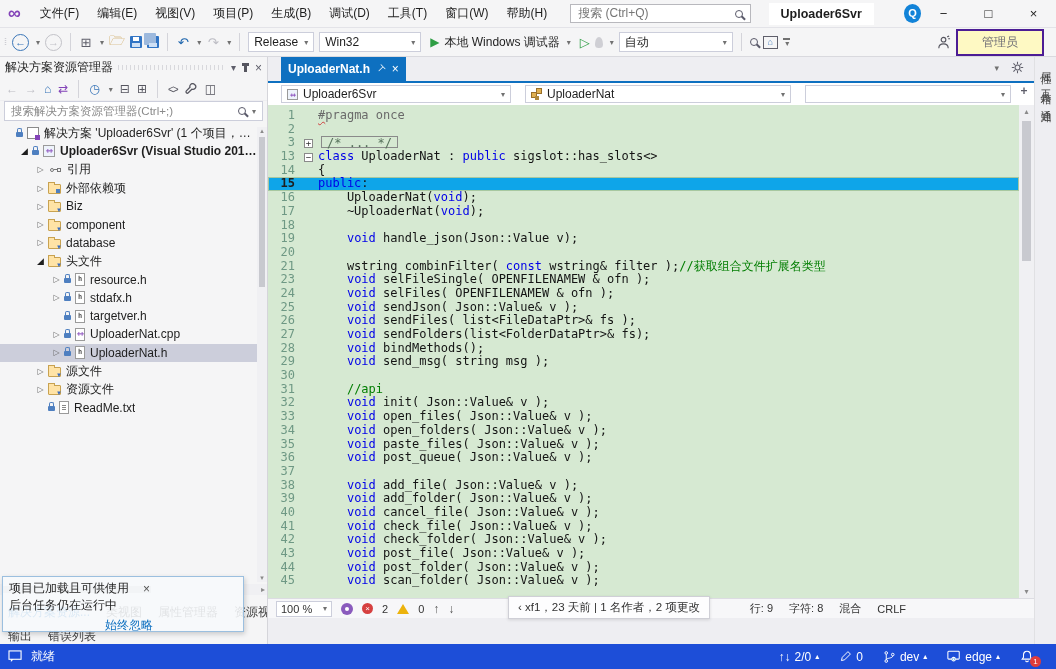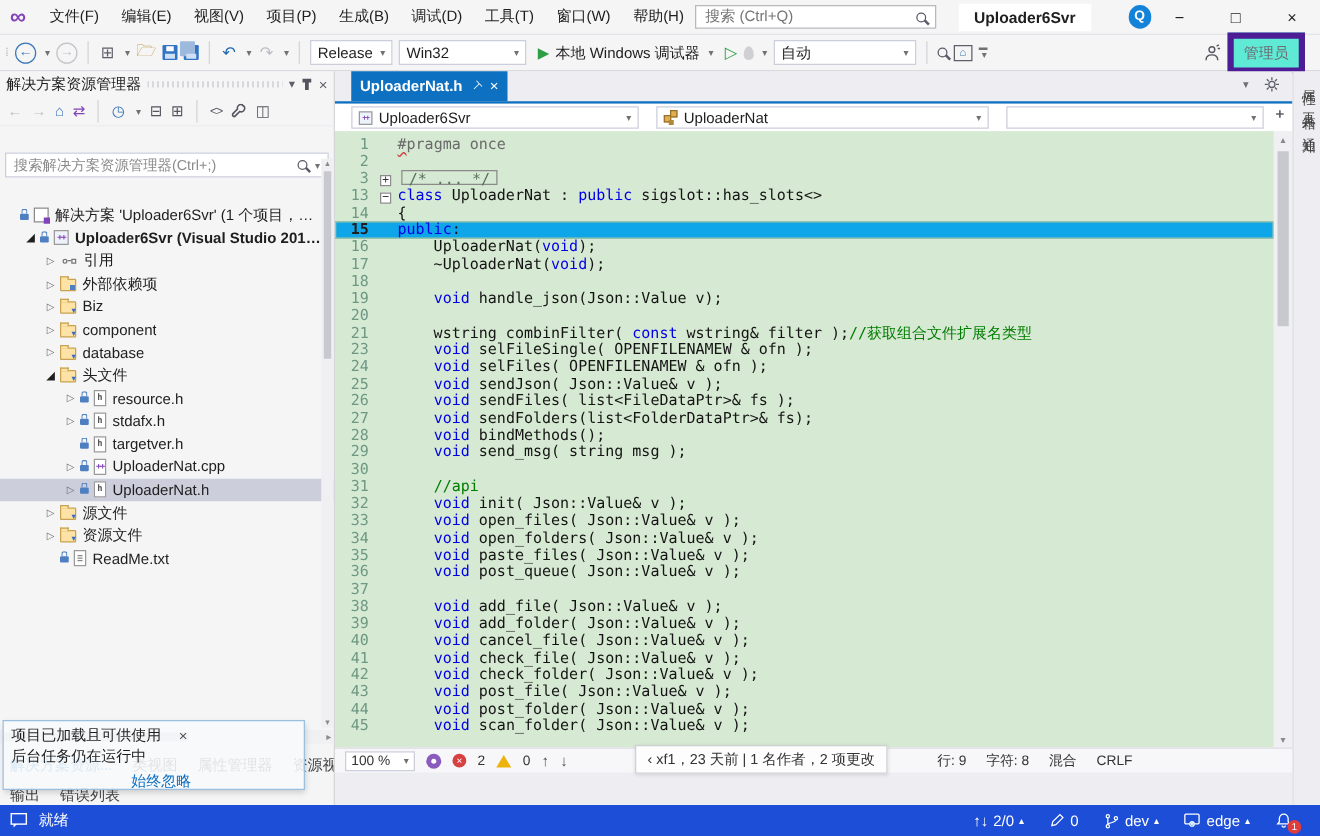--- a/index.html
+++ b/index.html
@@ -3,21 +3,21 @@
 <meta charset="utf-8">
 <style>
   *{margin:0;padding:0;box-sizing:border-box}
   html,body{width:1056px;height:669px;overflow:hidden}
   body{position:relative;font-family:"Liberation Sans","DejaVu Sans",sans-serif;font-size:12px;background:#eeeef2;color:#1e1e1e;cursor:default}
   
   .titlebar{position:absolute;left:0;top:0;right:0;height:28px;background:#f5f5f6;border-bottom:1px solid #e3e3e8;display:flex;align-items:center}
   .vslogo{color:#8343b8;font-size:18px;font-weight:bold;margin:0 10px 0 8px}
   .menubar{display:flex;height:100%;align-items:center}
   .menu-item{padding:0 9px;line-height:27px;white-space:nowrap}
-  .qsearch{width:198px;height:19px;background:#fff;border:1px solid #b8b8bd;display:flex;align-items:center;padding:0 7px}
+  .qsearch{margin-left:14px;width:198px;height:19px;background:#fff;border:1px solid #b8b8bd;display:flex;align-items:center;padding:0 7px}
   .qtext{color:#767676;flex:1;white-space:nowrap;overflow:hidden}
   .mag{width:8px;height:8px;border:1.6px solid #5b5b6b;border-radius:50%;position:relative;display:inline-block;flex:none}
   .mag::after{content:"";position:absolute;width:5px;height:1.6px;background:#5b5b6b;transform:rotate(45deg);right:-4px;bottom:-2px}
   .wtitle{margin-left:18px;background:#fff;padding:4px 12px;font-weight:bold;font-size:12.5px;white-space:nowrap}
   .avatar{margin-left:30px;width:19px;height:19px;border-radius:50%;background:#1283d8;color:#fff;font-weight:bold;font-size:11px;line-height:19px;text-align:center}
   .winbtns{margin-left:auto;display:flex;height:100%}
   .wbtn{width:45px;height:100%;display:flex;align-items:center;justify-content:center;font-size:13px;color:#1e1e1e}
   
   .toolbar{position:absolute;left:0;top:28px;right:0;height:29px;background:#f5f5f6;border-bottom:1px solid #d9d9de;display:flex;align-items:center;padding:0 4px;gap:5px}
   .tb-grip{color:#c9c9cf;font-size:9px;letter-spacing:-2px;margin-right:2px}
@@ -37,37 +37,37 @@
   .floppy2::before{content:"";position:absolute;left:-3px;top:-3px;width:12px;height:12px;background:#9db9dd;border-radius:1px}
   .combo{height:20px;background:#fff;border:1px solid #cccedb;display:flex;align-items:center;padding:0 5px;gap:4px}
   .combo .val{flex:1;white-space:nowrap;overflow:hidden}
   .runbtn{display:flex;align-items:center;gap:5px;padding:0 4px}
   .play{color:#2e9e44;font-size:12px}
   .play-out{color:#2e9e44;font-size:13px}
   .flame{width:8px;height:11px;background:#cfcfd4;border-radius:50% 50% 45% 45%/65% 65% 35% 35%;display:inline-block}
   .homebox{width:15px;height:13px;border:1px solid #5f5f6b;font-size:9px;display:inline-flex;align-items:center;justify-content:center;color:#3a76b8}
   .ovf{display:inline-flex;flex-direction:column;align-items:center;line-height:4px}
   .ovf .bar{width:7px;height:1.5px;background:#717171;margin-bottom:2px}
-  .adminbtn{background:#5eead4;border:5px solid #4c1d95;color:#6d6d75;padding:3px 8px;margin-right:8px;white-space:nowrap}
+  .adminbtn{background:#fef9c3;border:2px solid #4c1d95;color:#6d6d75;padding:3px 24px;margin-right:8px;white-space:nowrap}
   .spacer{flex:1}
   
   .sepanel{position:absolute;left:0;top:57px;width:268px;bottom:25px;background:#f5f5f6;border-right:1px solid #d5d5da;overflow:hidden}
   .se-head{height:21px;display:flex;align-items:center;padding:0 5px;gap:5px}
   .se-title{white-space:nowrap}
   .se-tex{flex:1;height:5px;background:repeating-linear-gradient(90deg,#d8d8dc 0 1px,transparent 1px 4px)}
   .se-hicon{color:#5f5f6b;font-size:10px}
   .pinico{width:3px;height:8px;background:#55555f;position:relative;margin:0 3px}
   .pinico::before{content:"";position:absolute;top:-1px;left:-2px;width:7px;height:3px;background:#55555f}
   .se-tools{height:23px;display:flex;align-items:center;gap:7px;padding:0 6px;border-bottom:1px solid #eeeef1}
   .sti{font-size:12px;color:#55555f}
   .sti.dis{color:#bdbdc4}
   .sti.purple{color:#8343b8}
   .sti.blue{color:#3a76b8}
   .wrench{display:inline-flex}
-  .se-search{margin:21px 4px;height:20px;border:1px solid #cccedb;background:#fff;display:flex;align-items:center;padding:0 6px;font-size:11.5px;color:#8a8a8a;gap:4px}
+  .se-search{margin:0 4px;height:20px;border:1px solid #cccedb;background:#fff;display:flex;align-items:center;padding:0 6px;font-size:11.5px;color:#8a8a8a;gap:4px}
   .se-search .ph{flex:1;white-space:nowrap;overflow:hidden}
   .tree{margin-top:3px}
   .tree-row{display:flex;align-items:center;height:18.3px;white-space:nowrap;overflow:hidden;padding-right:10px}
   .tree-row.sel{background:#cccedb}
   .exp{width:13px;flex:none;font-size:8px;color:#6d6d6d;text-align:center}
   .exp.open{color:#1e1e1e;font-size:9px}
   .lock{display:inline-block;width:7px;height:5px;background:#4e7fc0;border-radius:1px;position:relative;margin:2px 3px 0 1px;flex:none}
   .lock::before{content:"";position:absolute;top:-4px;left:1px;width:3px;height:3px;border:1.2px solid #4e7fc0;border-bottom:none;border-radius:2px 2px 0 0}
   .fico{display:inline-flex;position:relative;margin:0 5px 0 1px;flex:none;align-items:center;justify-content:center}
   .fico.filter-folder,.fico.ext-folder{width:13px;height:10px;background:#ffe3a6;border:1px solid #c8a251;border-radius:1px;margin-top:2px}

